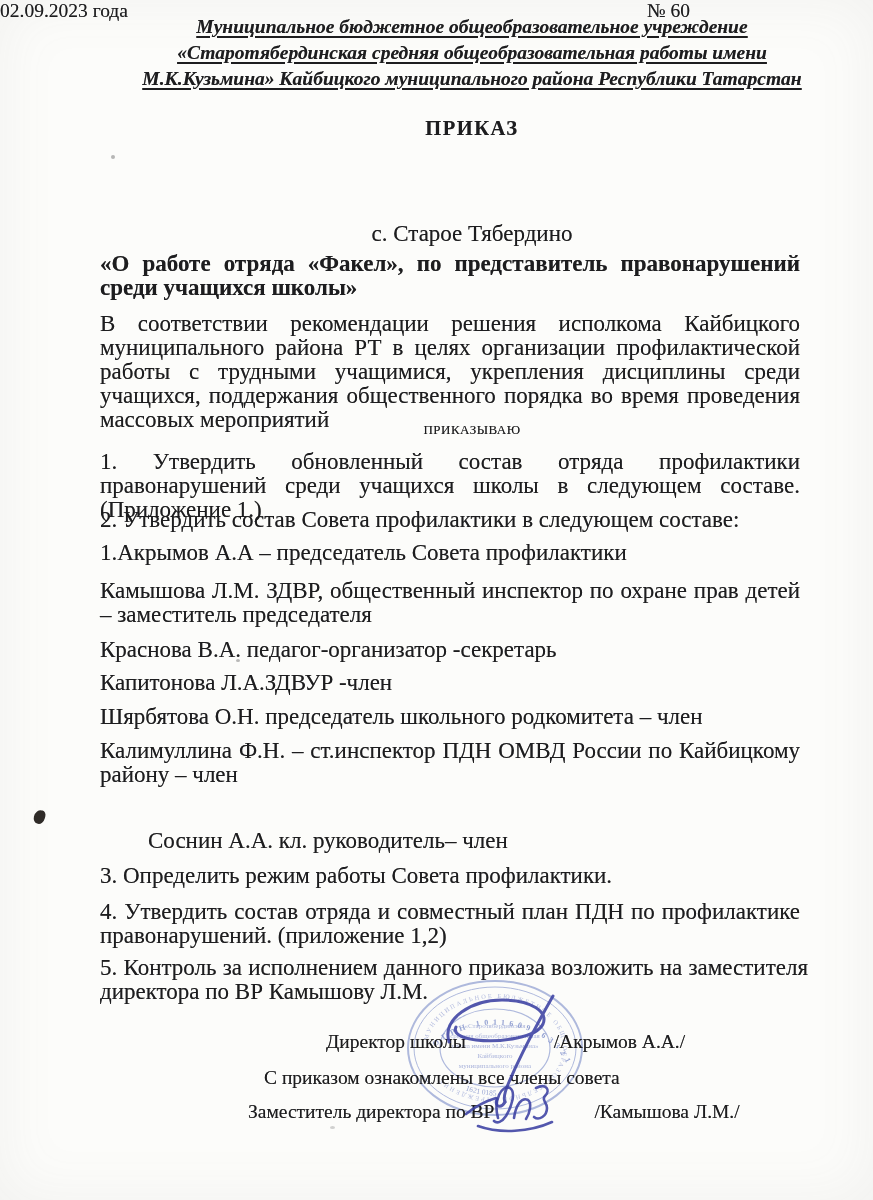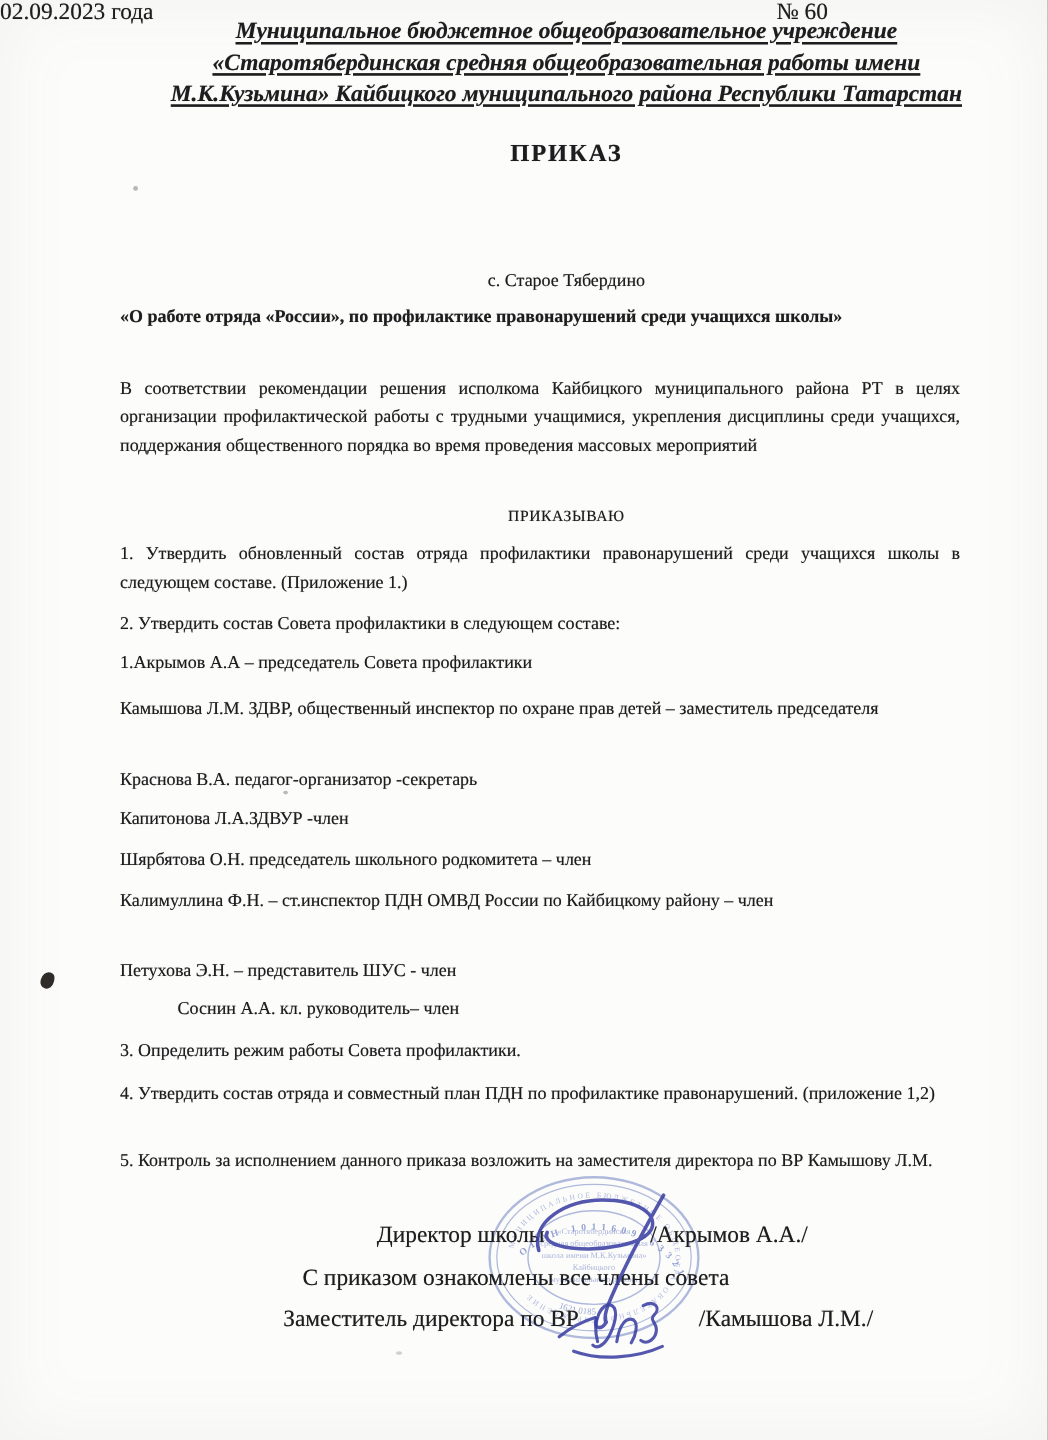--- a/index.html
+++ b/index.html
@@ -6,21 +6,21 @@
   .page{
     position:relative;width:873px;height:1200px;margin:0 auto;
     background:#fcfcfa;overflow:hidden;
     font-family:"Liberation Serif","DejaVu Serif",serif;
     color:#1d1d1f;
     box-shadow:inset 0 0 60px rgba(120,120,110,0.08);
   }
   .abs{position:absolute;margin:0;}
   .t{
     position:absolute;left:100px;width:700px;margin:0;
-    font-size:15px;line-height:24px;
+    font-size:23px;line-height:24px;
     text-align:justify;text-align-last:left;
     text-shadow:0 0 .6px rgba(20,20,20,.55);
   }
   .center-band{left:72px;width:800px;text-align:center;text-align-last:center;}
   .org{
     top:14px;font-style:italic;font-weight:bold;font-size:19.5px;line-height:26px;
   }
   .org span{display:inline;text-decoration:underline;text-decoration-thickness:1.5px;text-underline-offset:3px;}
   .title{top:116px;font-weight:bold;font-size:20.5px;letter-spacing:1.5px;}
   .daterow{top:186px;left:96px;width:690px;display:flex;justify-content:space-between;}
@@ -29,21 +29,21 @@
   .subject{top:252px;font-weight:bold;}
   .preamble{top:312px;}
   .resolve{top:418px;font-size:13px;letter-spacing:.5px;}
   .item1{top:450px;}
   .item2{top:508px;}
   .m0{top:541px;} .m1{top:579px;} .m2{top:638px;} .m3{top:671px;}
   .m4{top:705px;} .m5{top:739px;} .m6{top:797px;} .m7{top:829px;margin-left:48px;}
   .item3{top:864px;}
   .item4{top:900px;}
   .item5{top:956px;width:708px;}
-  .sigrow{position:absolute;margin:4px;font-size:19.5px;line-height:24px;white-space:nowrap;text-shadow:0 0 .6px rgba(20,20,20,.55);}
+  .sigrow{position:absolute;margin:16px;font-size:19.5px;line-height:24px;white-space:nowrap;text-shadow:0 0 .6px rgba(20,20,20,.55);}
   .sig-director{top:1014px;left:310px;}
   .sig-ack{top:1050px;left:248px;}
   .sig-deputy{top:1084px;left:232px;}
   .gap1{display:inline-block;width:88px;}
   .gap2{display:inline-block;width:100px;}
   .stamp-svg{position:absolute;left:400px;top:976px;z-index:1;}
   .ink-svg{position:absolute;z-index:3;pointer-events:none;}
   .ink-director{left:424px;top:990px;}
   .ink-deputy{left:458px;top:1076px;}
   .textlayer{position:relative;z-index:2;}
@@ -102,36 +102,35 @@
 
     <p class="t center-band title">ПРИКАЗ</p>
 
     <div class="daterow">
       <span class="t2">02.09.2023 года</span>
       <span class="t2">№ 60</span>
     </div>
 
     <p class="t center-band place">с. Старое Тябердино</p>
 
-    <p class="t subject">«О работе отряда «России», по профилактике правонарушений среди учащихся школы»</p>
+    <p class="t subject">«О работе отряда «Факел», по представитель правонарушений среди учащихся школы»</p>
 
     <p class="t preamble">В соответствии рекомендации решения исполкома Кайбицкого муниципального района РТ в целях организации профилактической работы с трудными учащимися, укрепления дисциплины среди учащихся, поддержания общественного порядка во время проведения массовых мероприятий</p>
 
     <p class="t center-band resolve">ПРИКАЗЫВАЮ</p>
 
     <p class="t item1">1. Утвердить обновленный состав отряда профилактики правонарушений среди учащихся школы в следующем составе. (Приложение 1.)</p>
     <p class="t item2">2. Утвердить состав Совета профилактики в следующем составе:</p>
 
     <p class="t m0">1.Акрымов А.А – председатель Совета профилактики</p>
     <p class="t m1">Камышова Л.М. ЗДВР, общественный инспектор по охране прав детей – заместитель председателя</p>
     <p class="t m2">Краснова В.А. педагог-организатор -секретарь</p>
     <p class="t m3">Капитонова Л.А.ЗДВУР -член</p>
     <p class="t m4">Шярбятова О.Н. председатель школьного родкомитета – член</p>
     <p class="t m5">Калимуллина Ф.Н. – ст.инспектор ПДН ОМВД России по Кайбицкому району – член</p>
-    <p class="t m6">Петухова Э.Н. – представитель ШУС - член</p>
     <p class="t m7">Соснин А.А. кл. руководитель– член</p>
 
     <p class="t item3">3. Определить режим работы Совета профилактики.</p>
     <p class="t item4">4. Утвердить состав отряда и совместный план ПДН по профилактике правонарушений. (приложение 1,2)</p>
     <p class="t item5">5. Контроль за исполнением данного приказа возложить на заместителя директора по ВР Камышову Л.М.</p>
 
     <p class="sigrow sig-director">
       <span>Директор школы</span><span class="gap1"></span><span>/Акрымов А.А./</span>
     </p>
 

